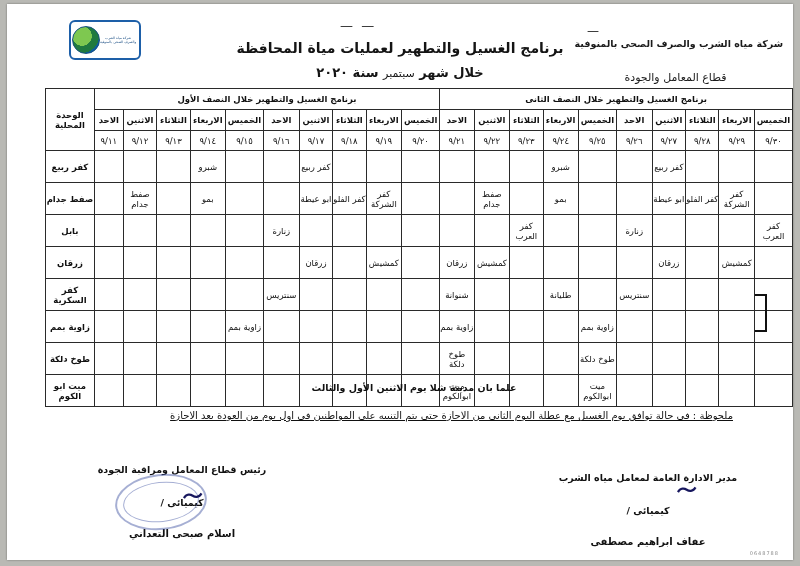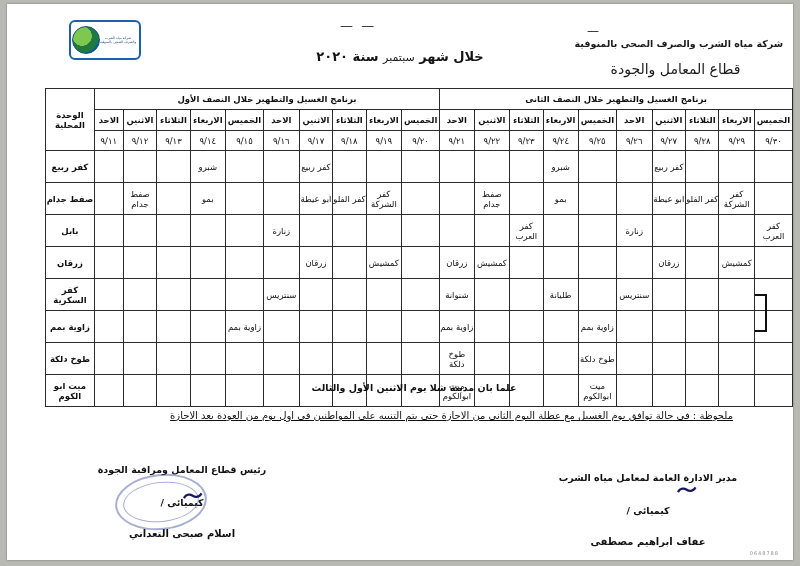--- a/index.html
+++ b/index.html
@@ -26,21 +26,21 @@
     width:26px;height:26px;border-radius:50%;
     background:radial-gradient(circle at 35% 35%, #7ec850 0 40%, #1f7a3f 41% 70%, #0d5ba0 71% 100%);
     border:1px solid #14507f;
   }
   .logo .txt{font-size:3.4px;color:#11477f;line-height:4px;margin-right:2px;text-align:center;direction:rtl;}
   .co-right{
     position:absolute;right:10px;top:26px;width:215px;text-align:center;
     direction:rtl;color:#1b1b1b;
   }
   .co-right .l1{font-size:9.5px;font-weight:bold;letter-spacing:.3px;text-align:right;}
-  .co-right .l2{font-size:14px;margin-top:12px;}
+  .co-right .l2{font-size:11px;margin-top:22px;}
   .title{
     position:absolute;left:0;right:0;top:28px;text-align:center;direction:rtl;
   }
   .title .t1{font-size:14px;font-weight:bold;color:#141414;letter-spacing:.5px;}
   .title .t2{font-size:13px;font-weight:bold;color:#141414;margin-top:9px;}
   .title .t2 .mon{font-size:11px;font-weight:normal;margin-top:44px;}
   .dash1{position:absolute;left:333px;top:6px;font-size:13px;color:#222;letter-spacing:2px;}
   .dash2{position:absolute;left:580px;top:12px;font-size:12px;color:#222;}
 
   
@@ -124,20 +124,21 @@
       <div class="globe"></div>
       <div class="txt">شركة مياه الشرب<br>والصرف الصحى بالمنوفية</div>
     </div>
 
     <div class="co-right">
       <div class="l1">شركة مياه الشرب والصرف الصحى بالمنوفية</div>
       <div class="l2">قطاع المعامل والجودة</div>
     </div>
 
     <div class="title">
+      <div class="t1">برنامج الغسيل والتطهير لعمليات مياة المحافظة</div>
       <div class="t2">
         <span>خلال شهر</span>
         <span class="mon">سبتمبر</span>
         <span>سنة</span>
         <span>٢٠٢٠</span>
       </div>
     </div>
   </div>
 
   <table class="sched">

